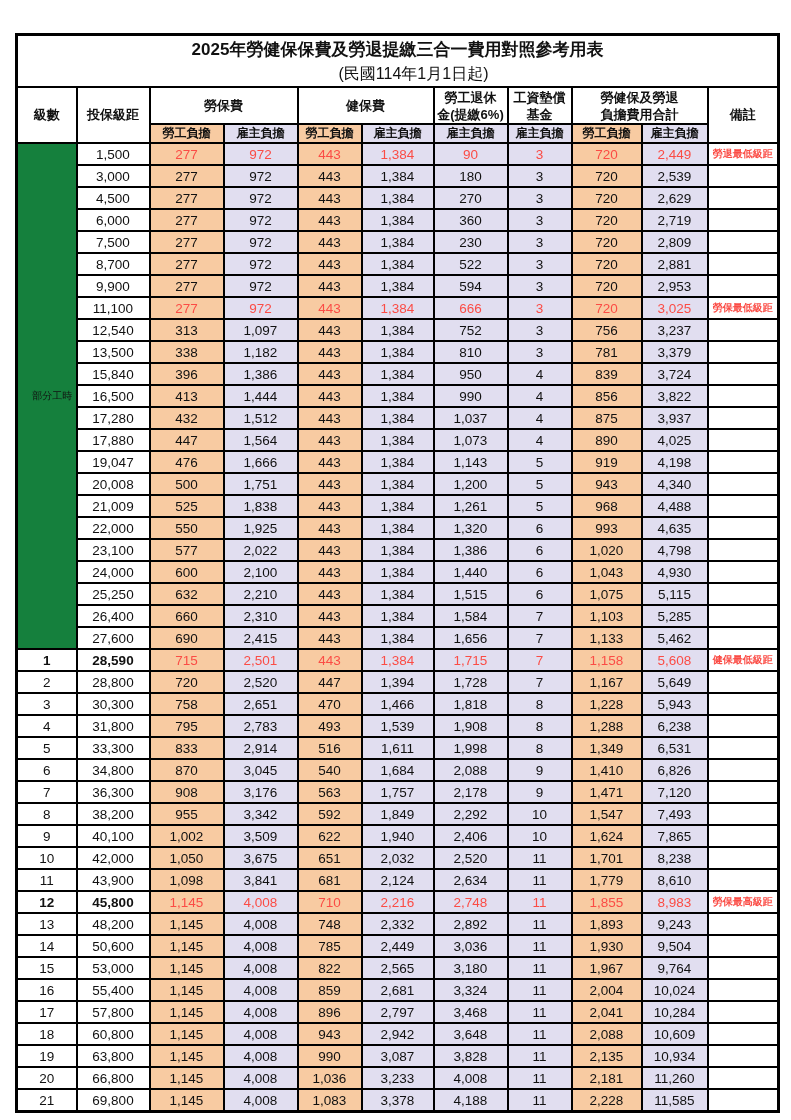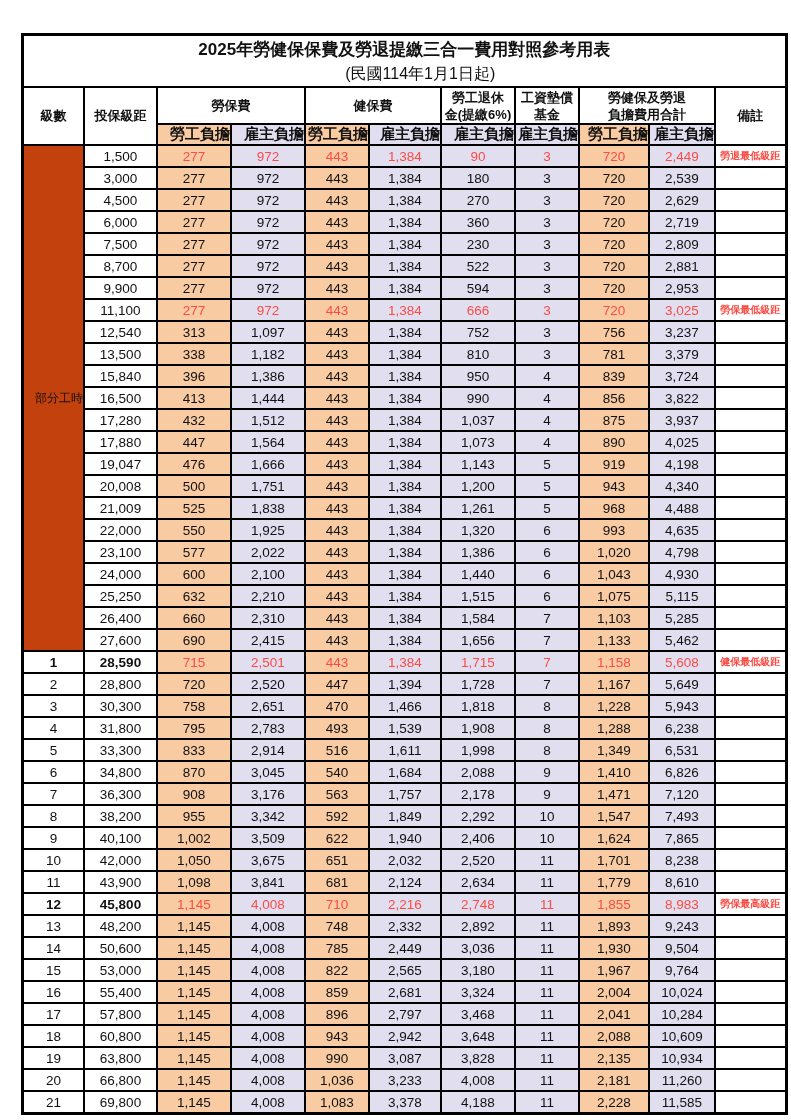--- a/index.html
+++ b/index.html
@@ -1,35 +1,35 @@
 <!DOCTYPE html>
 <html><head>
 <meta charset="utf-8">
 <style>
   html,body{margin:0;padding:0;background:#ffffff;}
   body{width:791px;height:1120px;position:relative;font-family:"Liberation Sans",sans-serif;color:#111;}
-  .sheet{position:absolute;left:21px;top:33px;}
+  .sheet{position:absolute;left:15px;top:33px;}
   table{border-collapse:collapse;table-layout:fixed;border:3px solid #000;}
   td{border:2px solid #000;text-align:center;vertical-align:middle;padding:0;overflow:hidden;white-space:nowrap;}
   
   .title-cell{height:50px;background:#fff;}
   .title-main{font-size:17px;font-weight:bold;line-height:26px;}
   .title-sub{font-size:16px;font-weight:normal;line-height:22px;margin-left:32px;}
   
   .hA td{height:35px;font-size:13px;font-weight:bold;background:#fff;}
-  .hB td{height:14px;font-size:15px;font-weight:bold;text-align:right;}
+  .hB td{height:14px;font-size:12px;font-weight:bold;}
   .two-line{line-height:17px;font-size:12.5px;border-radius:10px;}
   
   tbody td{height:20px;font-size:13.5px;}
   .o{background:#F8CBA2;}
   .l{background:#E1DEF0;}
   .red{color:#FB4C45;}
   .bold{font-weight:bold;}
   .note-cell{font-size:10px;font-weight:bold;}
-  .level-group{background:#c2410c;font-size:12px;padding-left:11px;}
+  .level-group{background:#15803d;font-size:10px;padding-left:11px;}
   .salary-cell,.level-cell{background:#fff;}
 </style>
 </head>
 <body>
 
 <div class="sheet">
   <table>
     <colgroup>
       <col style="width:60px">
         <col style="width:73px">

